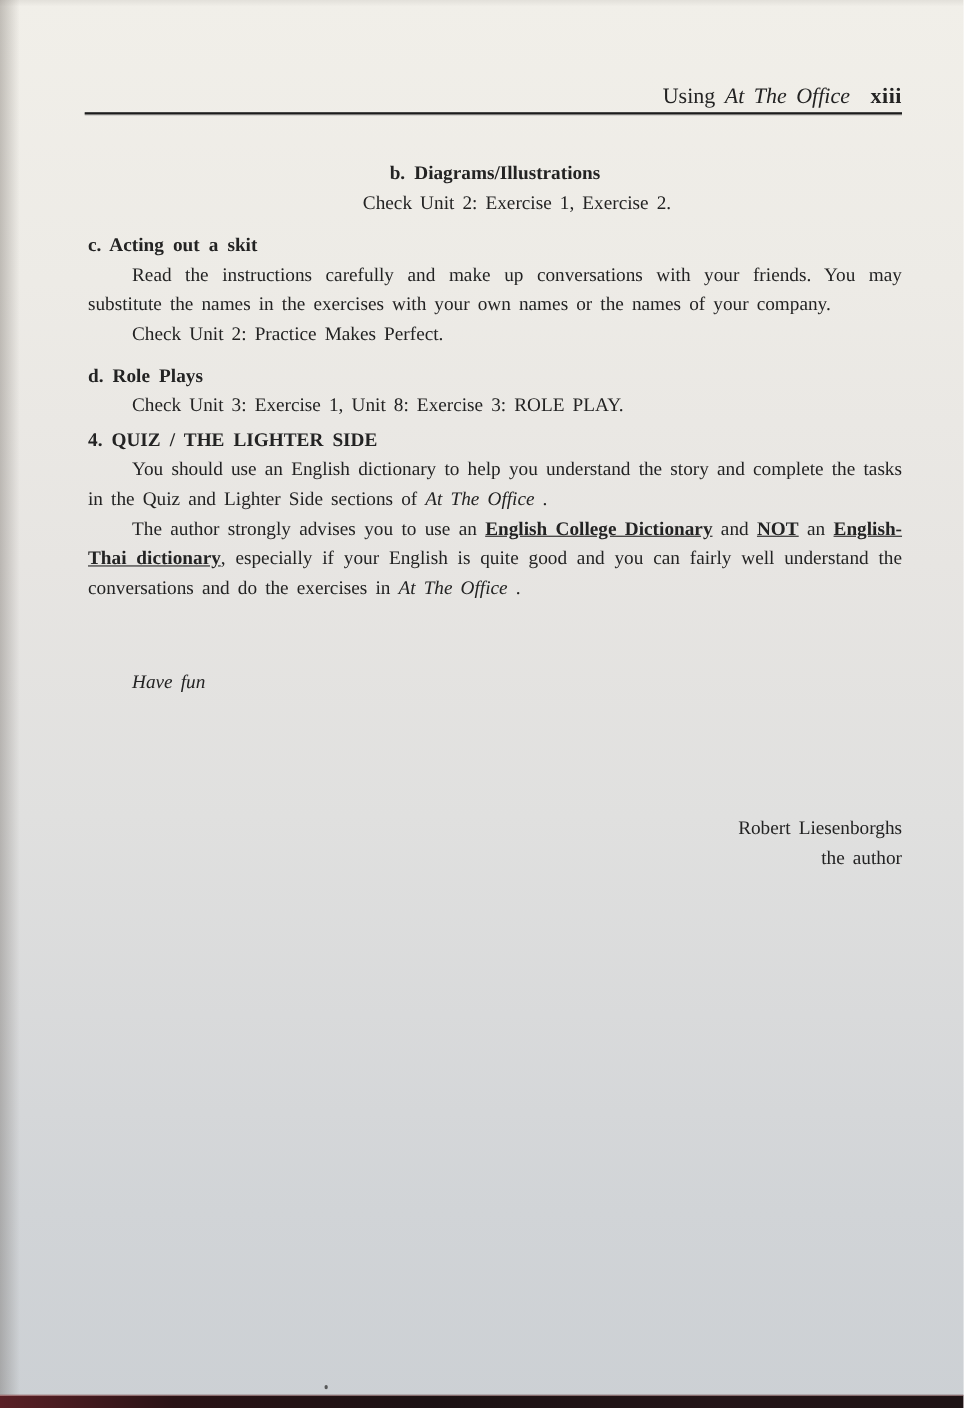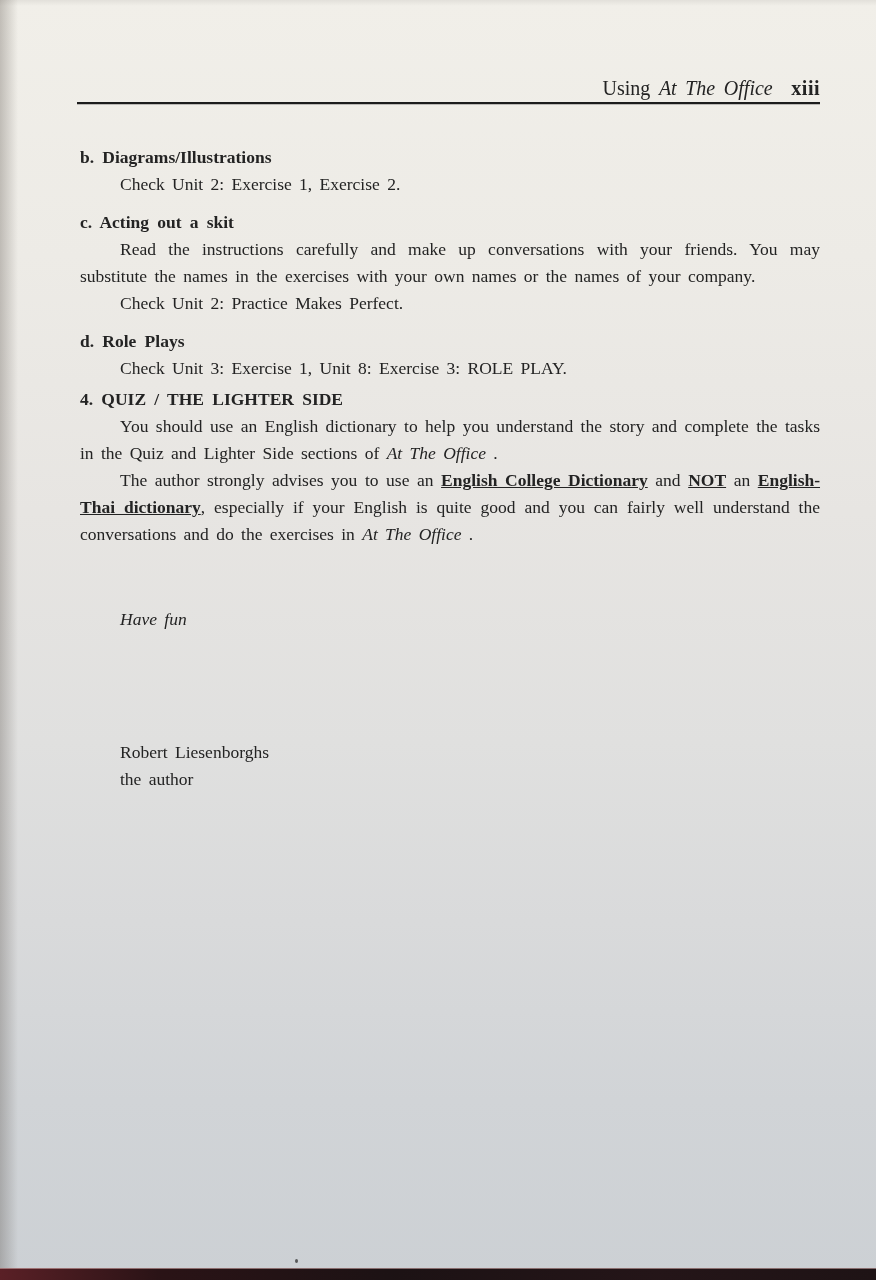--- a/index.html
+++ b/index.html
@@ -49,33 +49,33 @@
     position: absolute; top: 102px; left: -3px; right: 0; height: 2px;
     background: #1c1c1c;
     box-shadow: 0 1px 0 rgba(28,28,28,0.25);
   }
   .page-body {
     position: absolute; top: 144px; left: 0; width: 740px;
     font-size: 17.5px; line-height: 27px;
     word-spacing: 0.17em;
   }
   .doc-section { margin: 11px 0 0 0; }
-  .doc-section:first-child { margin-top: 0; }
+  .doc-section:first-child { margin-top: 0; text-align: center; }
   .doc-section.big-gap { margin-top: 4px; }
   .sec-heading {
     margin: 0; font-size: 17.5px; font-weight: bold; line-height: 27px;
     word-spacing: 0.22em;
   }
   .line  { margin: 0; text-indent: 40px; }
   .para  { margin: 0; text-indent: 40px; text-align: justify; text-align-last: left; }
   .it { font-style: italic; }
   .bd { font-weight: bold; text-decoration: underline; }
   .salutation { margin: 58px 0 8px 0; text-indent: 40px; font-style: italic; }
   .author-block { margin: 106px 0 0 0; }
-  .author-block p { margin: 0; text-indent: 40px; line-height: 27px; }
+  .author-block p { margin: 0; text-indent: 40px; line-height: 27px; text-align: right; }
 </style>
 </head>
 <body>
 
 <div class="edge-shadow-left"></div>
 <div class="edge-shadow-top"></div>
 
 <div class="content">
 
   <div class="page-header">

